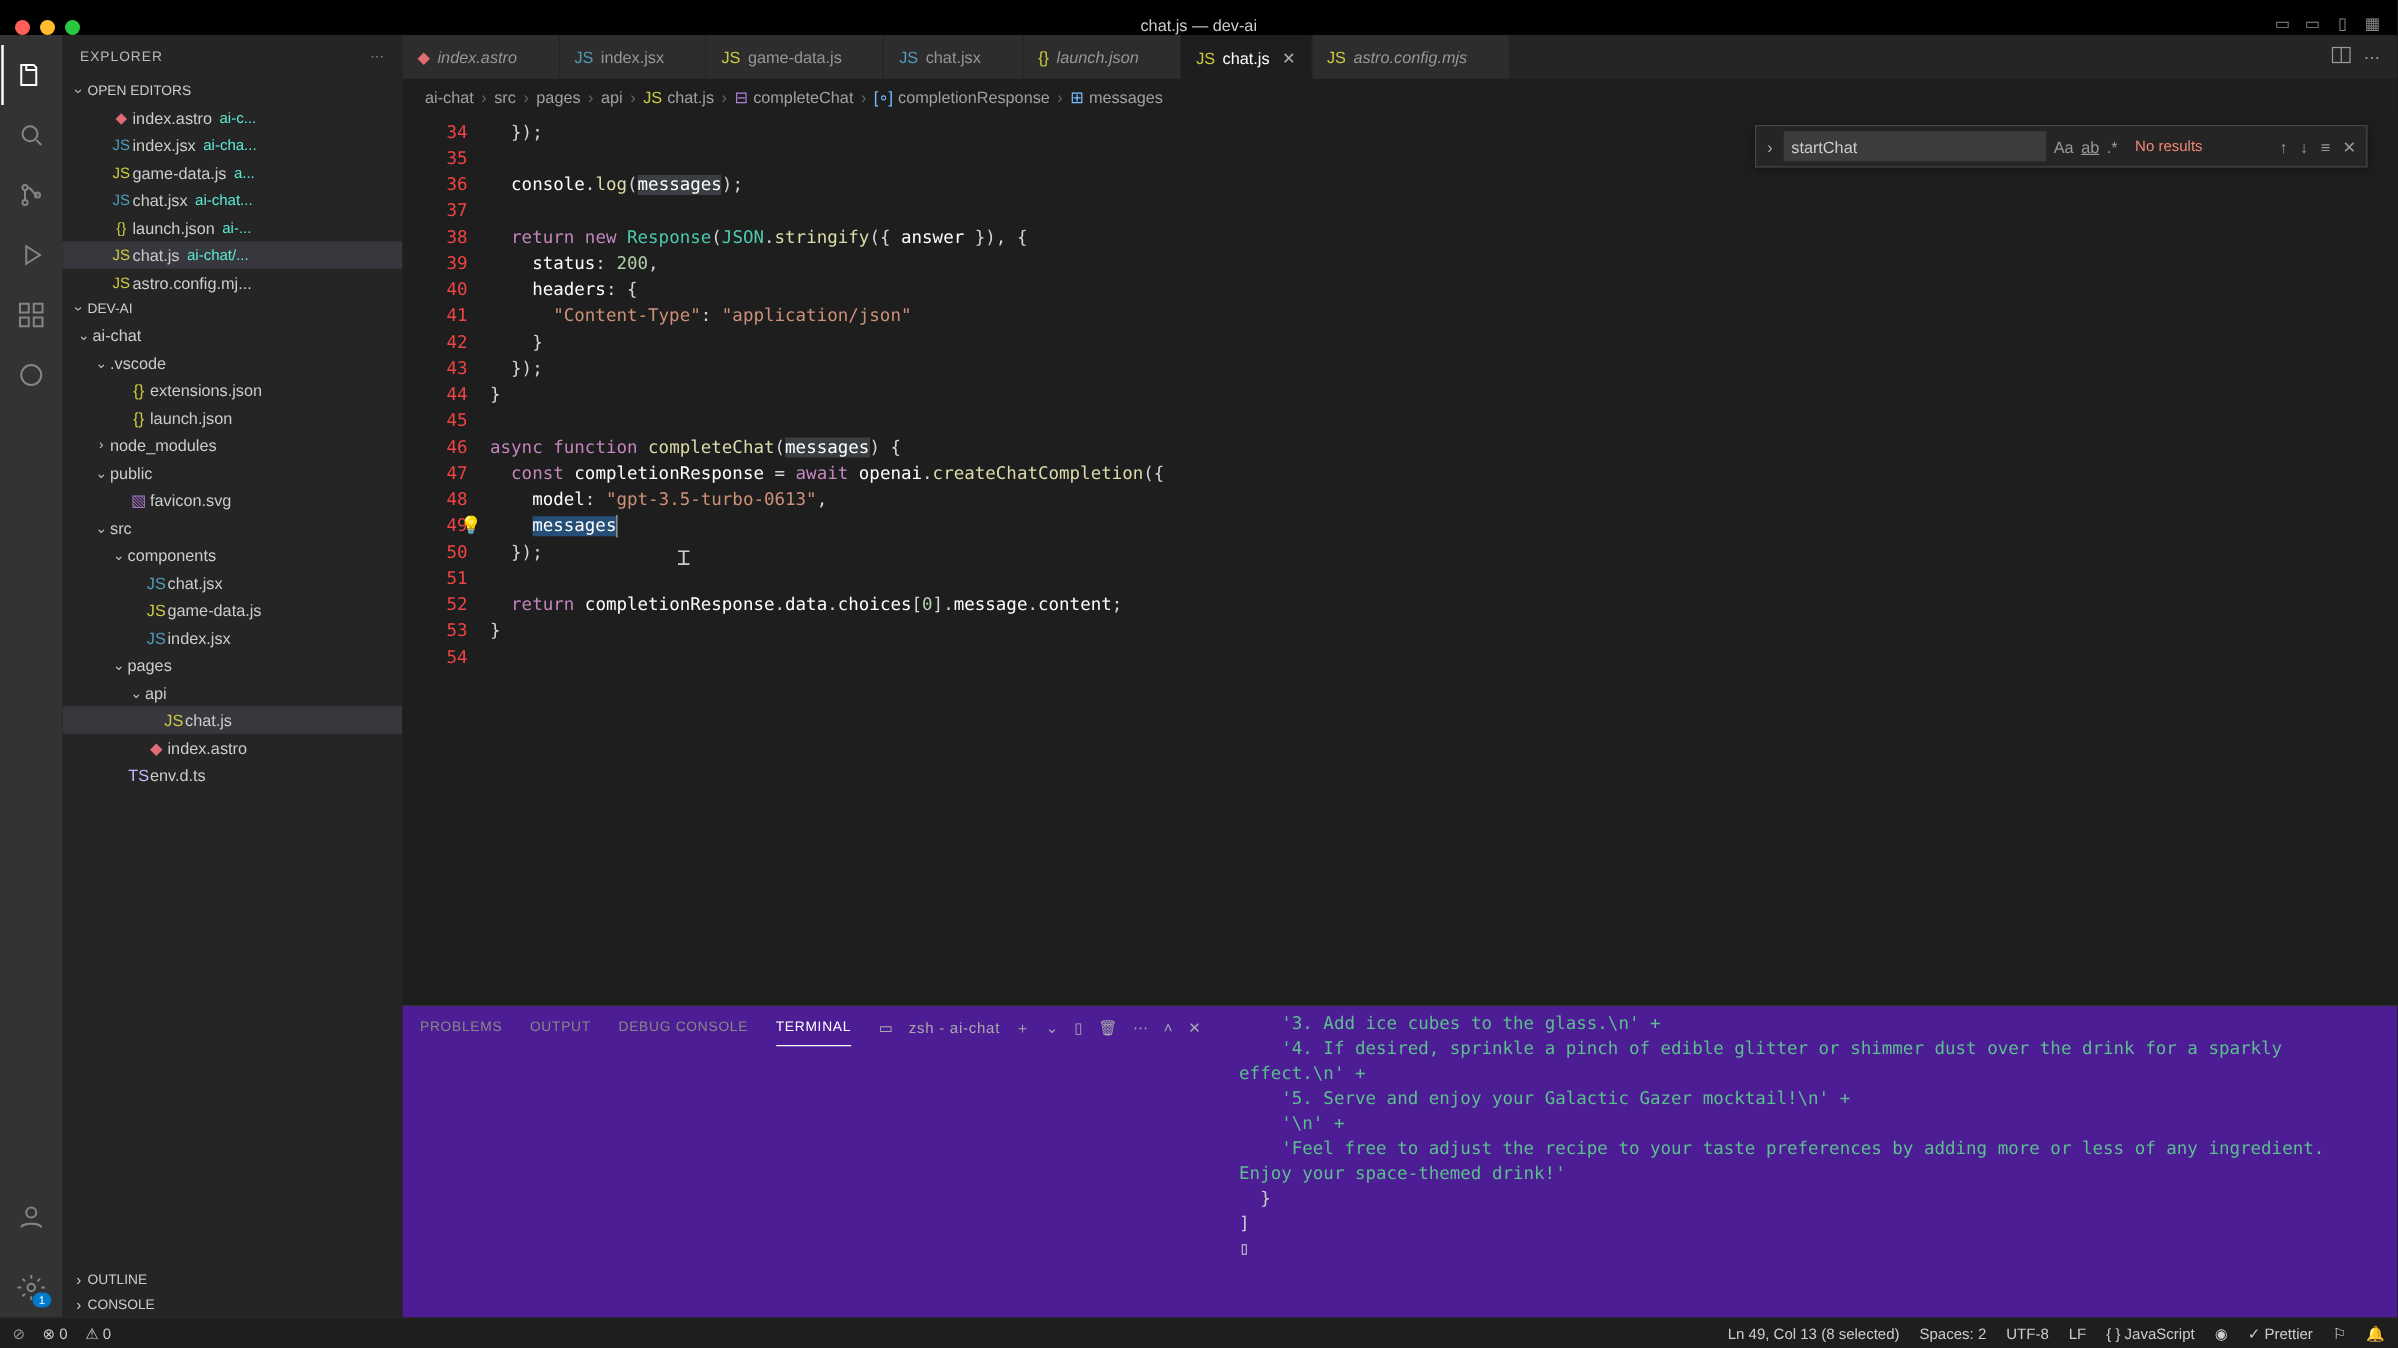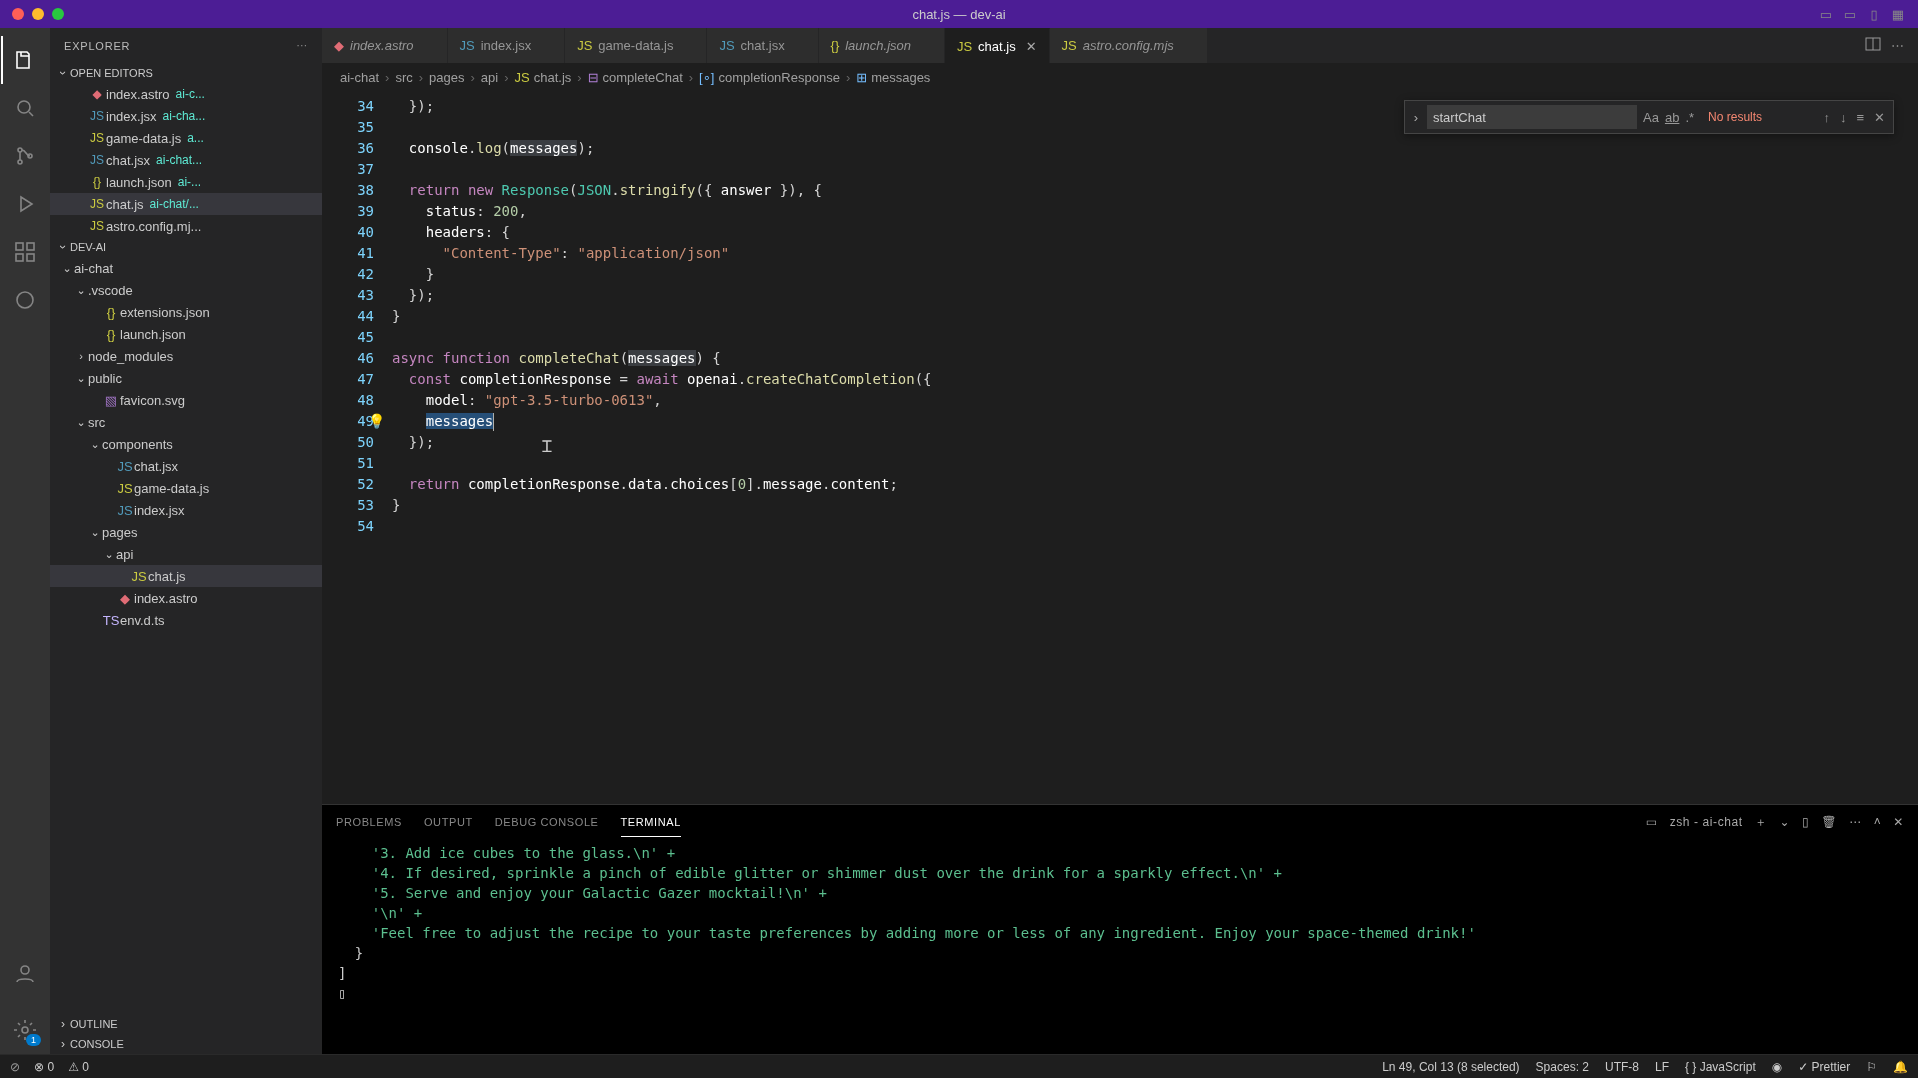--- a/index.html
+++ b/index.html
@@ -9,23 +9,23 @@
   color: #cccccc;
   font-size: 13px;
   width: 1918px;
   height: 1078px;
   overflow: hidden;
   display: flex;
   flex-direction: column;
 }
 .titlebar {
   height: 28px;
-  background: #4c1d95;
+  background: #000000;
   display: flex;
-  align-items: center;
+  align-items: flex-end;
   position: relative;
 }
 .traffic { display: flex; gap: 8px; padding-left: 12px; }
 .tl { width: 12px; height: 12px; border-radius: 50%; }
 .tl.red { background: #ff5f57; }
 .tl.yellow { background: #febc2e; }
 .tl.green { background: #28c840; }
 .win-title { position: absolute; left: 50%; transform: translateX(-50%); color: #ccc; font-size: 13px; }
 .titlebar-right { margin-left: auto; display: flex; gap: 4px; padding-right: 10px; }
 .titlebar-right .ic { width: 20px; height: 20px; display: flex; align-items: center; justify-content: center; color: #888; }
@@ -101,27 +101,27 @@
   position:absolute; top:100px; right:24px; width:490px; height:34px;
   background:#252526; border:1px solid #454545; display:flex; align-items:center;
   box-shadow:0 2px 8px rgba(0,0,0,.4); z-index:5;
 }
 .find-widget .expand { width:22px; display:flex; justify-content:center; color:#aaa; cursor:pointer;}
 .find-widget input { flex:0 0 210px; background:#3c3c3c; border:none; color:#ccc; height:24px; padding:0 6px; font-size:13px; outline:none;}
 .find-widget .opts { display:flex; gap:6px; padding:0 6px; color:#999; }
 .find-widget .res { color:#f48771; margin-left:8px; font-size:12px; }
 .find-widget .navbtns { margin-left:auto; display:flex; gap:10px; padding-right:8px; color:#999; }
 .editor-body { flex:1; display:flex; position:relative; overflow:hidden; }
-.gutter { width:70px; text-align:right; padding-right:18px; color:#7dd3fc; font-family:Menlo,Consolas,monospace; font-size:14px; line-height:21px; padding-top:6px; user-select:none;}
+.gutter { width:70px; text-align:right; padding-right:18px; color:#ef4444; font-family:Menlo,Consolas,monospace; font-size:14px; line-height:21px; padding-top:6px; user-select:none;}
 .code { flex:1; font-family:Menlo,Consolas,monospace; font-size:14px; line-height:21px; padding-top:6px; white-space:pre; color:#d4d4d4; position:relative;}
 .tok-kw{color:#c586c0}.tok-fn{color:#dcdcaa}.tok-var{color:#ffffff}.tok-cls{color:#4ec9b0}.tok-str{color:#ce9178}.tok-num{color:#b5cea8}
 .bulb{position:absolute; left:-24px; color:#ffcc00;}
 .sel{background:#264f78;}
 .hl{background:#3a3d41;}
-.panel { height:250px; border-top:1px solid #333; background:#000000; display:flex; flex-direction:column; }
+.panel { height:250px; border-top:1px solid #333; background:#4c1d95; display:flex; flex-direction:row; }
 .panel-tabs { height:34px; display:flex; align-items:center; padding:0 14px; gap:22px; font-size:11px; letter-spacing:0.6px; }
 .panel-tabs .pt { color:#888; cursor:pointer; padding:8px 0;}
 .panel-tabs .pt.active { color:#fff; border-bottom:1px solid #fff; }
 .panel-right { margin-left:auto; display:flex; align-items:center; gap:12px; color:#aaa; font-size:12px;}
 .term { flex:1; padding:4px 16px; font-family:Menlo,Consolas,monospace; font-size:14px; line-height:20px; white-space:pre-wrap; color:#5cbf8f; overflow:auto;}
 .term .plain{color:#ccc;}
 .statusbar {
   height:24px; background:#1e1e1e; border-top:1px solid #2a2a2a;
   display:flex; align-items:center; padding:0 10px; font-size:12px; color:#ccc; gap:14px;
 }

